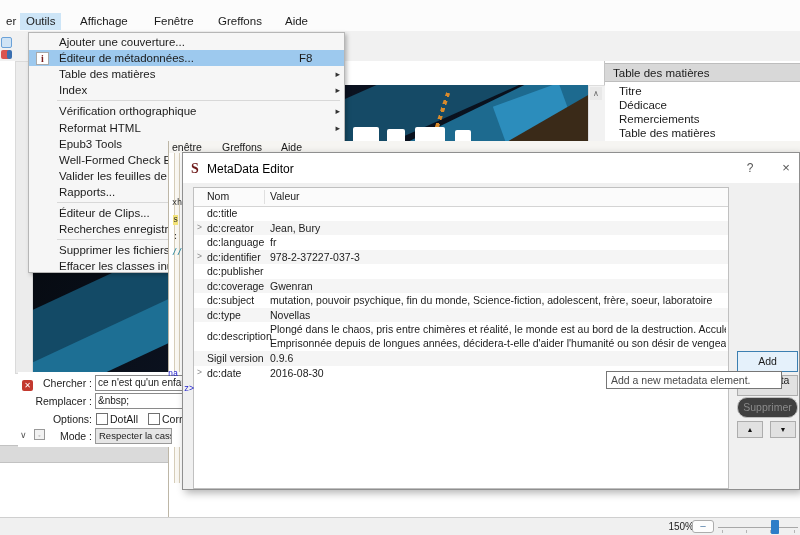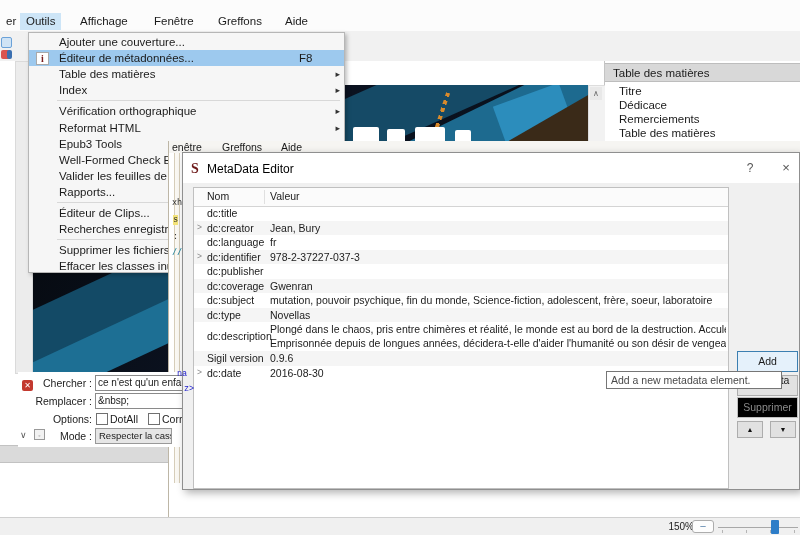--- a/index.html
+++ b/index.html
@@ -85,21 +85,21 @@
   .mrow .exp{position:absolute;left:3px;top:1px;color:#8a8a8a;font-size:8.5px;}
   .mrow .nm{position:absolute;left:13px;top:1px;white-space:nowrap;}
   .mrow .vl{position:absolute;left:76px;top:1px;right:2px;white-space:nowrap;overflow:hidden;}
   .mrow.desc{height:29px;}
   .mrow.desc .nm{top:8px;}
   .mrow.desc .vl1{position:absolute;left:76px;top:1px;right:2px;white-space:nowrap;overflow:hidden;}
   .mrow.desc .vl2{position:absolute;left:76px;top:15px;right:2px;white-space:nowrap;overflow:hidden;}
   .dlg-btn{position:absolute;left:554px;width:61px;height:21px;box-sizing:border-box;border:1px solid #adadad;
            background:#e1e1e1;font-size:10.5px;text-align:center;line-height:19px;}
   .dlg-btn.primary{background:#e5f1fb;border-color:#3c7fb1;}
-  .dlg-btn.disabled{color:#8a8a8a;background:#000000;border-color:#c0c0c0;}
+  .dlg-btn.disabled{color:#8a8a8a;background:#404040;border-color:#c0c0c0;border-radius:10px;}
   .dlg-arrowbtn{position:absolute;width:26px;height:17px;box-sizing:border-box;border:1px solid #adadad;
                 background:#e1e1e1;font-size:7px;text-align:center;line-height:15px;color:#111;}
   .tooltip{left:606px;top:371px;width:176px;height:18px;background:#fff;border:1px solid #767676;
            box-sizing:border-box;font-size:10.5px;color:#4a4a4a;line-height:16px;padding-left:4px;z-index:50;}
   .artifact{z-index:45;font-size:8.5px;color:#1a1acb;font-family:"Liberation Mono","DejaVu Sans Mono",monospace;}
   
   .statusbar{left:0;top:517px;width:800px;height:18px;background:#f0f0f0;border-top:1px solid #cfcfcf;z-index:60;}
   .sb-zoom{position:absolute;left:656px;top:3px;width:38px;text-align:right;font-size:10px;}
   .sb-minus{position:absolute;left:692px;top:2px;width:22px;height:13px;border:1px solid #adadad;border-radius:3px;
             background:#fdfdfd;color:#5b84ad;text-align:center;line-height:11px;font-size:11px;box-sizing:border-box;}
@@ -310,21 +310,21 @@
           <span class="vl">2016-08-30</span>
         </div>
     </div>
     <div class="dlg-btn" style="top:222px;">Add Property</div>
     <div class="dlg-btn primary" style="top:198px;">Add Metadata</div>
     <div class="dlg-btn disabled" style="top:244px;">Supprimer</div>
     <div class="dlg-arrowbtn" style="left:554px;top:268px;"><span>▲</span></div>
     <div class="dlg-arrowbtn" style="left:587px;top:268px;"><span>▼</span></div>
   </div>
 
-  <span class="abs artifact" style="left:177px;top:369px;">na</span>
+  <span class="abs artifact" style="left:168px;top:369px;">na</span>
   <span class="abs artifact" style="left:184px;top:384px;">z&gt;</span>
 
   <div class="abs tooltip">Add a new metadata element.</div>
 
   <div class="abs statusbar">
     <span class="sb-zoom">150%</span>
     <div class="sb-minus"><span>−</span></div>
     <div class="sb-track"></div>
     <div class="sb-tick" style="left:722px;"></div>
     <div class="sb-tick" style="left:746px;"></div>

